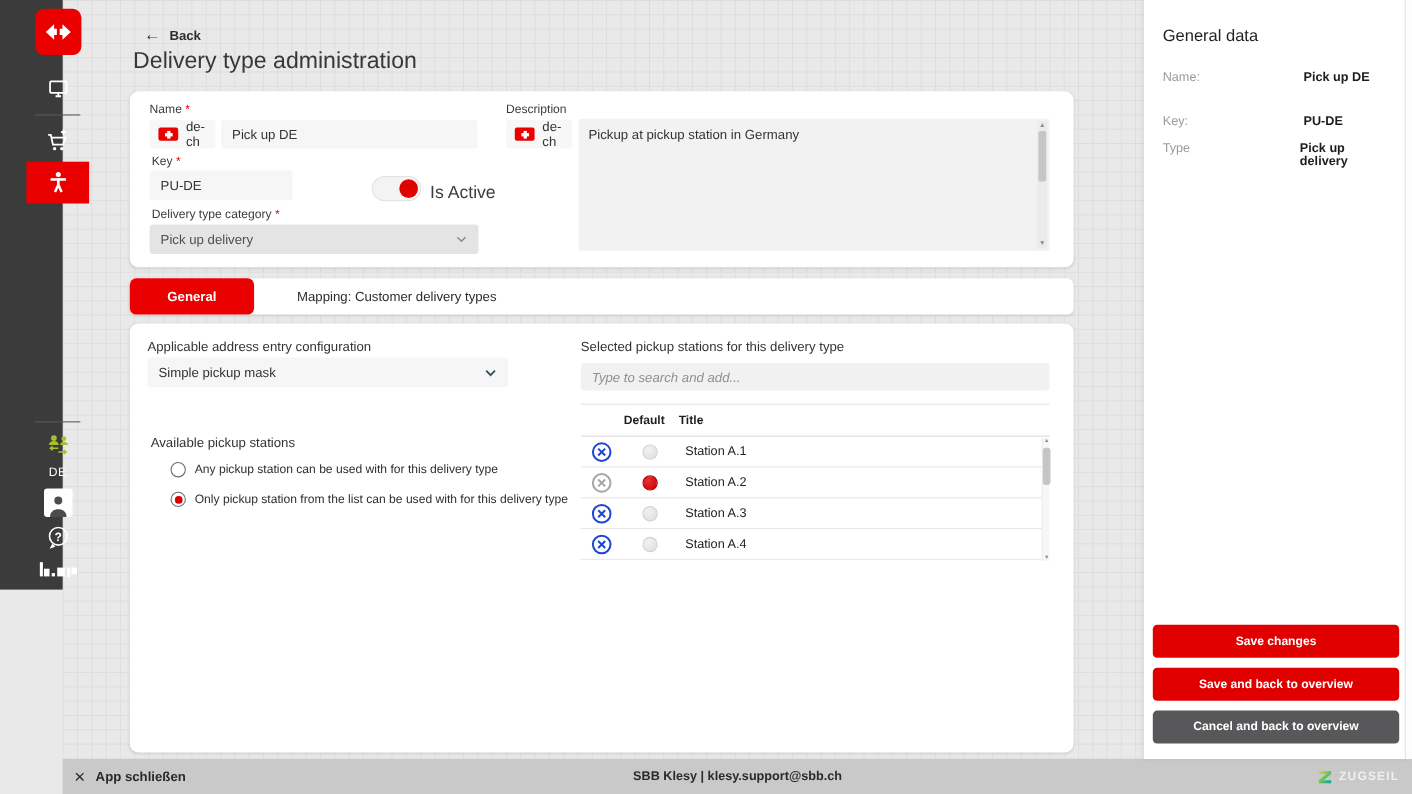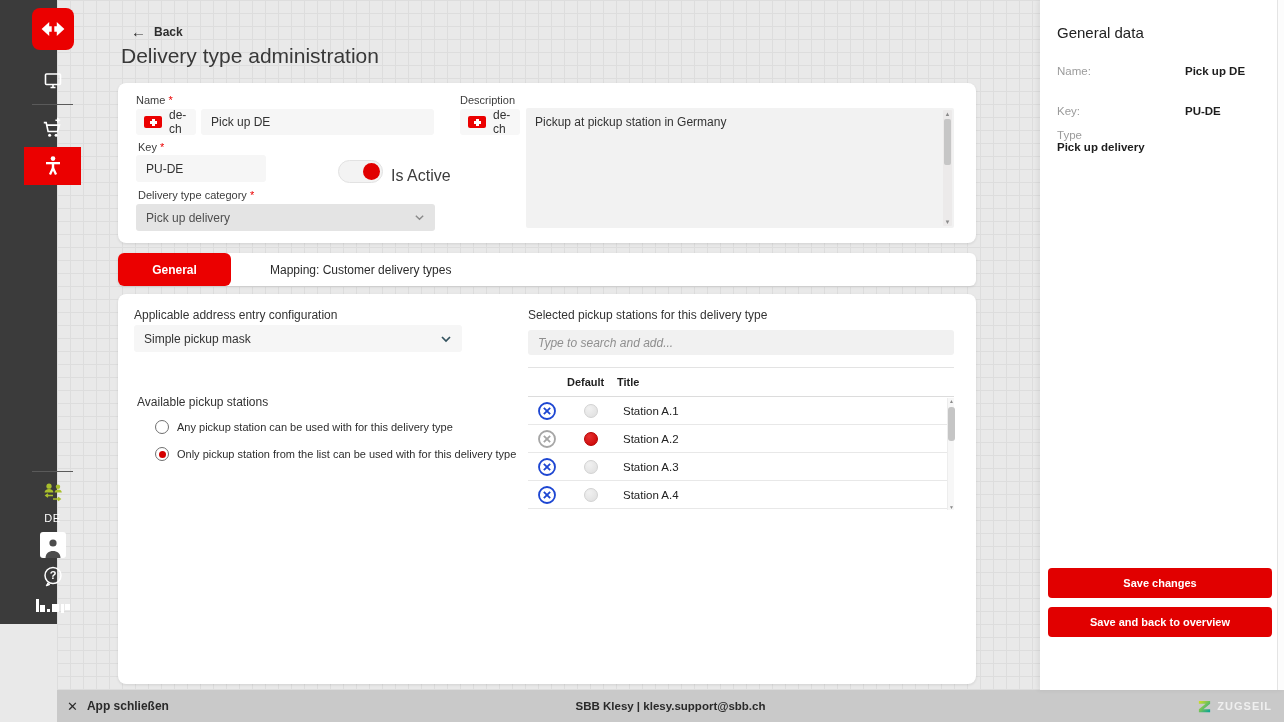--- a/index.html
+++ b/index.html
@@ -11,21 +11,21 @@
     position:absolute; left:57px; top:0; width:983px; height:690px;
     background-color:#e9e9e9;
     background-image:
       linear-gradient(#dddddd 1px, transparent 1px),
       linear-gradient(90deg, #dddddd 1px, transparent 1px);
     background-size:13px 13px;
   }
 
   
   .sidebar {
-    position:absolute; left:0; top:0; width:57px; height:624px;
+    position:absolute; left:0; top:0; width:57px; height:536px;
     background:#3b3b3b; z-index:5; display:flex; flex-direction:column; align-items:center;padding-left:48px;
   }
   .sb-logo { width:42px; height:42px; margin-top:8px; background:#EB0000; border-radius:8px;
     display:flex; align-items:center; justify-content:center; cursor:pointer; }
   .sb-item { width:57px; height:38px; display:flex; align-items:center; justify-content:center; cursor:pointer; }
   .sb-item.active { background:#EB0000; }
   .sb-divider { width:41px; height:1px; background:#5a5a5a; margin:4px 0; }
   .sb-spacer { flex:1; }
   .sb-lang { color:#fff; font-size:11px; letter-spacing:.5px; padding:4px 0; }
   .avatar-box { width:26px; height:26px; background:#fff; border-radius:3px; display:flex; align-items:flex-end; justify-content:center; overflow:hidden; }
@@ -344,27 +344,28 @@
   <div class="rp-title">General data</div>
 
   <div class="rp-row" style="top:65px;">
     <span class="rp-label">Name:</span>
     <span class="rp-value">Pick up DE</span>
   </div>
   <div class="rp-row" style="top:105px;">
     <span class="rp-label">Key:</span>
     <span class="rp-value">PU-DE</span>
   </div>
-  <div class="rp-row" style="top:129px;flex-direction:column;">
+  <div class="rp-row" style="top:129px;">
     <span class="rp-label">Type</span>
     <span class="rp-value">Pick up delivery</span>
   </div>
 
   <button class="rp-btn primary" style="top:607px;">Save and back to overview</button>
   <button class="rp-btn primary" style="top:568px;">Save changes</button>
+  <button class="rp-btn secondary" style="top:646px;">Cancel and back to overview</button>
 
   <div class="rp-scroll"></div>
 </aside>
 
 <footer class="bottombar">
   <div class="bb-close">
     <span class="x">✕</span>
     <span>App schließen</span>
   </div>
   <div class="bb-center">SBB Klesy | klesy.support@sbb.ch</div>

